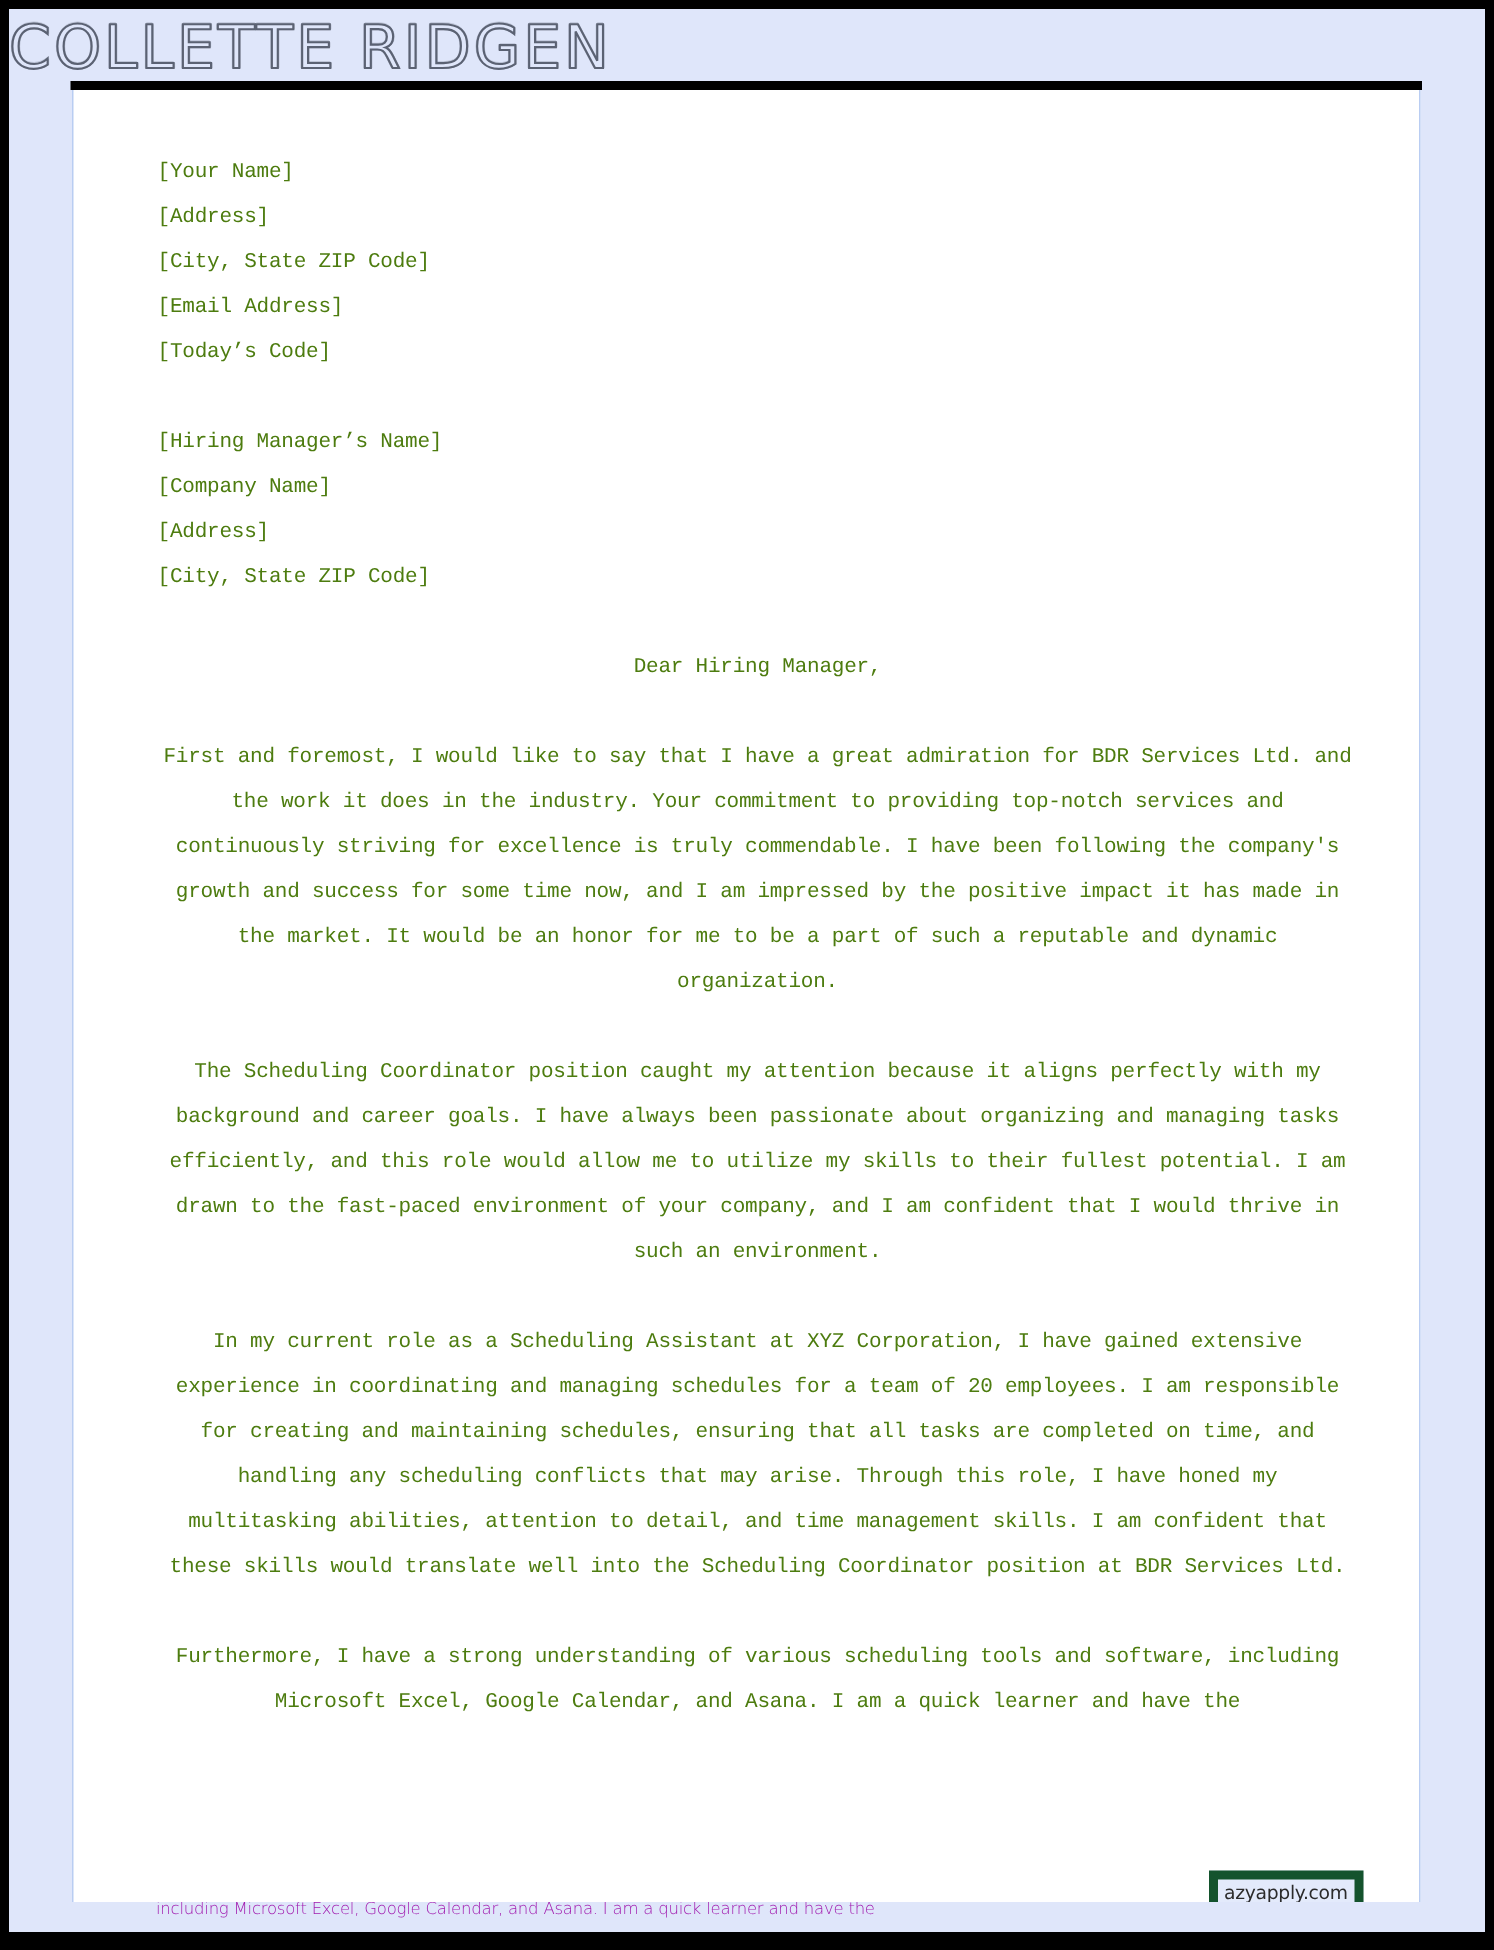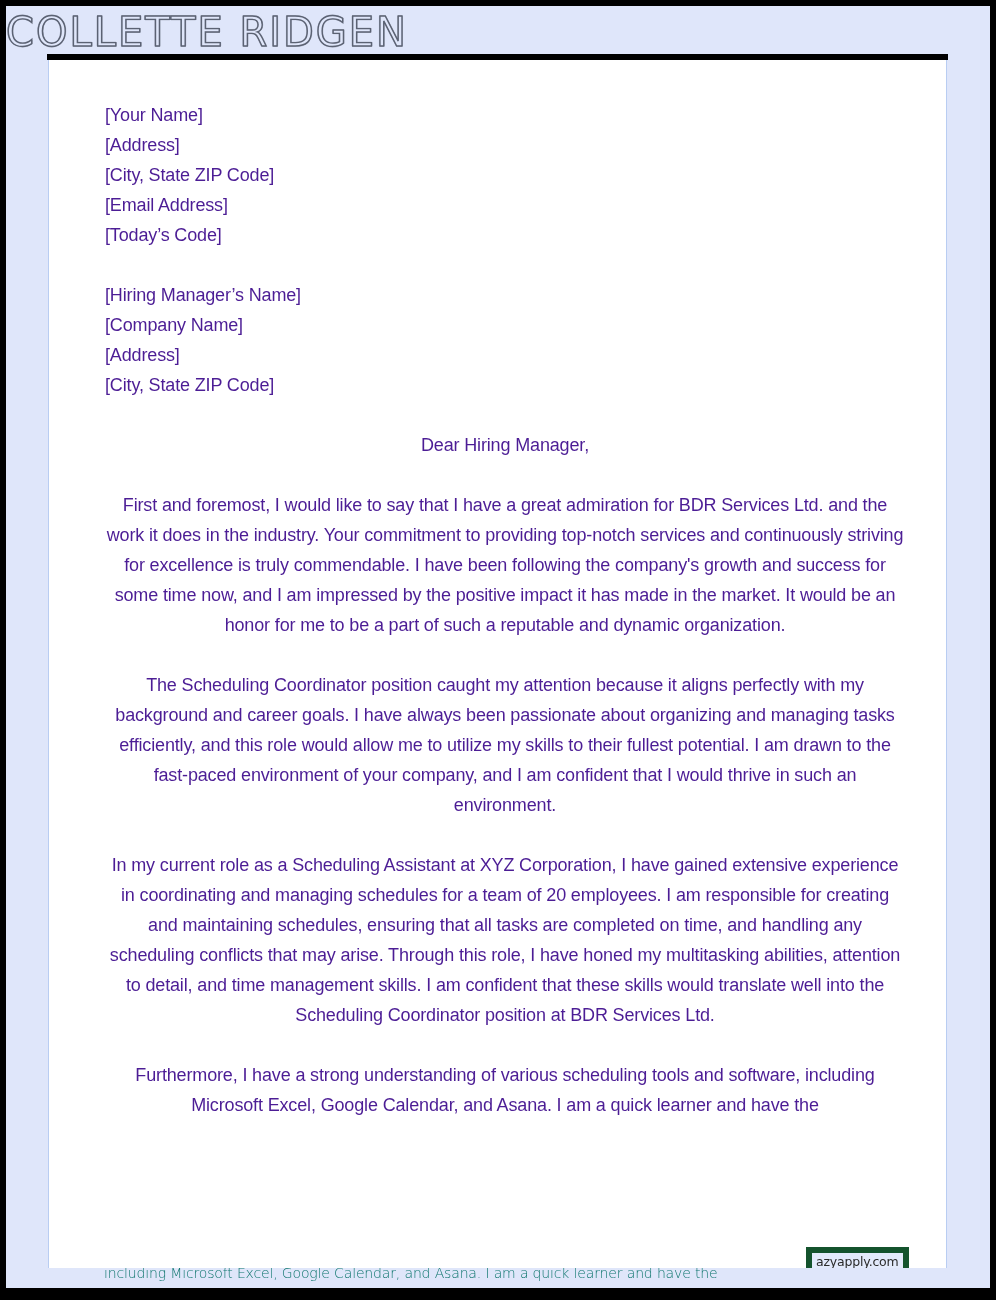--- a/index.html
+++ b/index.html
@@ -88,25 +88,25 @@
     box-sizing: border-box;
     overflow: hidden;
   }
 
   
   .letter {
     position: absolute;
     left: 56px;
     top: 40px;
     width: 800px;
-    font-family: Liberation Sans, sans-serif;
-    font-size: 18px;
+    font-family: Liberation Mono, monospace;
+    font-size: 14px;
     font-weight: 300;
     line-height: 30px;
-    color: #4c1d95;
+    color: #4d7c0f;
     letter-spacing: -0.15px;
   }
   .block {
     margin: 0 0 30px 0;
   }
   .block:last-child {
     margin-bottom: 0;
   }
   .line {
     display: block;
@@ -143,24 +143,24 @@
     width: 899px;
     height: 20px;
     overflow: hidden;
   }
   .overflow-strip .letter-cont {
     position: absolute;
     left: 56px;
     top: -10px;
     width: 800px;
     font-family: "DejaVu Sans", sans-serif;
-    font-size: 14px;
+    font-size: 11px;
     font-weight: 300;
     line-height: 30px;
-    color: #0f766e;
+    color: #a21caf;
     letter-spacing: -0.15px;
     white-space: nowrap;
   }
 </style>
 </head>
 <body>
 
 <div class="viewport">
 
   <div class="canvas">

